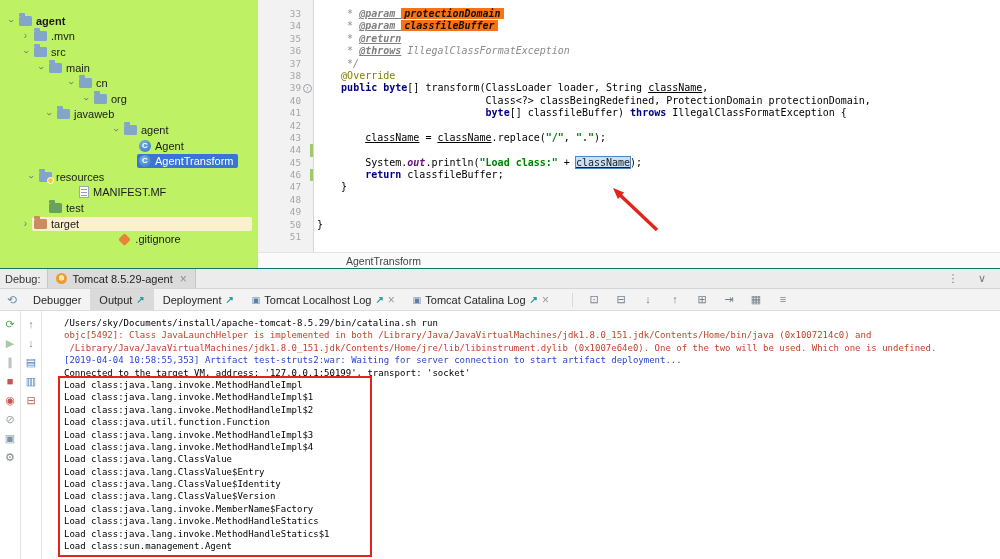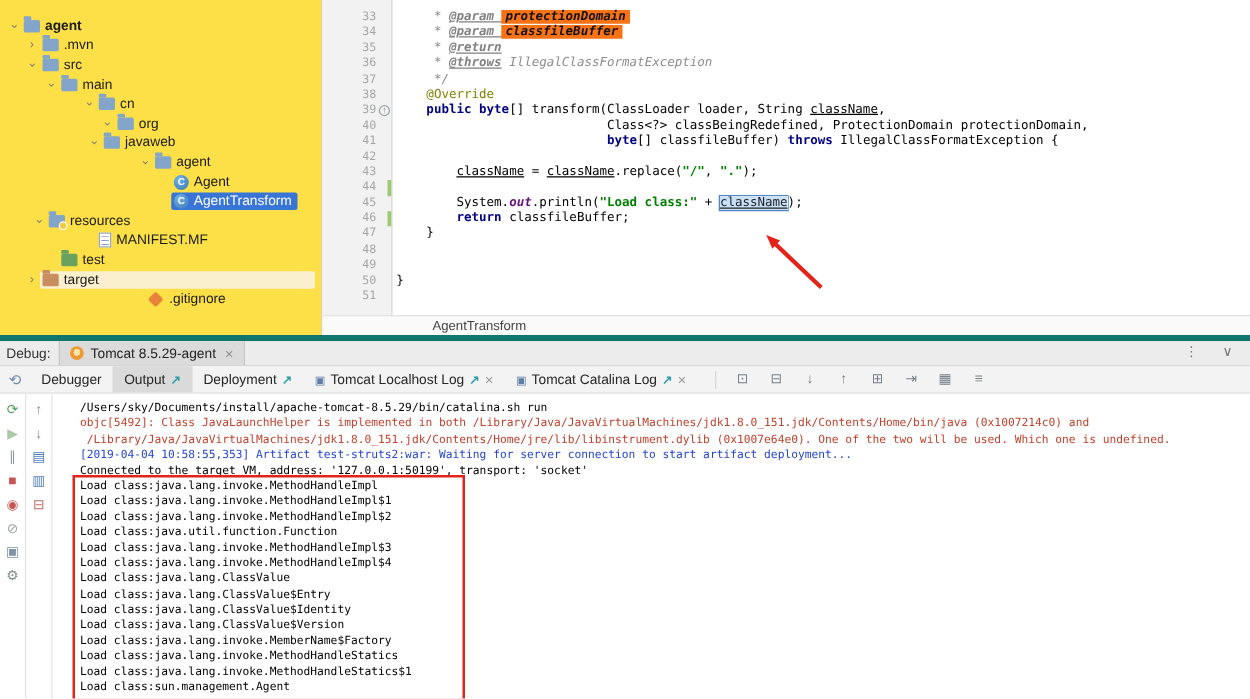--- a/index.html
+++ b/index.html
@@ -2,21 +2,21 @@
 <html><head>
 <meta charset="utf-8">
 <style>
   html,body{margin:0;padding:0;background:#fff}
   #app{position:relative;width:1000px;height:559px;overflow:hidden;background:#fff;
        font-family:"Liberation Sans",sans-serif;font-size:11px;color:#222;cursor:default}
 
   
   .top{position:absolute;left:0;top:0;width:1000px;height:268px;display:flex}
   .project-panel{width:258px;min-width:258px;box-sizing:border-box;border-right:1px solid #CFCFCF;
-                 padding-top:13px;overflow:hidden;background:#fde047}
+                 padding-top:13px;overflow:hidden;background:#bef264}
   .trow{height:15.6px;display:flex;align-items:center;white-space:nowrap}
   .chev{width:13px;flex:none;display:inline-flex;justify-content:center;color:#7A7A7A;font-size:10px;line-height:1}
   .chev.open{transform:rotate(90deg)}
   .tinner{display:flex;align-items:center;padding:1px 5px 1px 2px;border-radius:2px}
   .tinner.sel{background:#3875D6}
   .tinner.sel .tlabel{color:#fff}
   .trow.hl .tinner{background:#FBF0CE;flex:1;margin-right:5px}
   .tlabel{margin-left:4px;font-size:11px;color:#1A1A1A}
   .tlabel.b{font-weight:bold}
   .ticon{flex:none;display:inline-block}
@@ -52,21 +52,21 @@
   .sg-str{color:#008000;font-weight:bold}
   .sg-fld{color:#660E7A;font-weight:bold;font-style:italic}
   .sg-ul{color:#000;text-decoration:underline}
   .sg-ann{color:#808000}
   .sg-box{background:#C9E0FA;box-shadow:0 0 0 1px #4C86C6;text-decoration:underline}
   .breadcrumb{position:absolute;left:0;right:0;bottom:0;height:16px;background:#FAFAFA;border-top:1px solid #E4E4E4;
               display:flex;align-items:center;padding-left:88px;font-size:10.5px;color:#444;box-sizing:border-box}
   .arrow{position:absolute;left:337px;top:178px;pointer-events:none}
 
   
-  .debug{position:absolute;left:0;top:268px;width:1000px;height:291px;box-sizing:border-box;border-top:5px solid #0f766e;
+  .debug{position:absolute;left:0;top:268px;width:1000px;height:291px;box-sizing:border-box;border-top:1px solid #0f766e;
          display:flex;flex-direction:column;background:#fff}
   .dbg-header{height:19px;flex:none;background:#ECECEC;border-bottom:1px solid #D4D4D4;display:flex;align-items:center}
   .dbg-label{padding:0 7px 0 5px;color:#333}
   .session-tab{height:100%;display:flex;align-items:center;gap:5px;background:#DBDBDB;
                border-left:1px solid #C6C6C6;border-right:1px solid #C6C6C6;padding:0 8px;color:#222}
   .tomcat-icon{width:11px;height:11px;border-radius:50%;background:radial-gradient(circle at 50% 45%,#FBE6A8 0 32%,#EE9A35 34%)}
   .tab-close{color:#8E8E8E;font-size:12px;line-height:1;margin-left:2px}
   .hdr-right{margin-left:auto;display:flex;gap:11px;padding-right:9px;color:#777;font-size:11px}
   .dbg-tabs{height:21px;flex:none;background:#F3F3F3;border-bottom:1px solid #DCDCDC;display:flex;align-items:center}
   .restart{width:24px;flex:none;text-align:center;color:#6E8CA6;font-size:12px}
@@ -132,21 +132,21 @@
               <span class="tlabel">cn</span>
             </span>
           </div>
           <div class="trow" style="padding-left: 79px;">
             <span class="chev open">›</span>
             <span class="tinner">
               <span class="ticon fold i-folder"></span>
               <span class="tlabel">org</span>
             </span>
           </div>
-          <div class="trow" style="padding-left: 68px;">
+          <div class="trow" style="padding-left: 42px;">
             <span class="chev open">›</span>
             <span class="tinner">
               <span class="ticon fold i-folder"></span>
               <span class="tlabel">javaweb</span>
             </span>
           </div>
           <div class="trow" style="padding-left: 109px;">
             <span class="chev open">›</span>
             <span class="tinner">
               <span class="ticon fold i-folder"></span>

